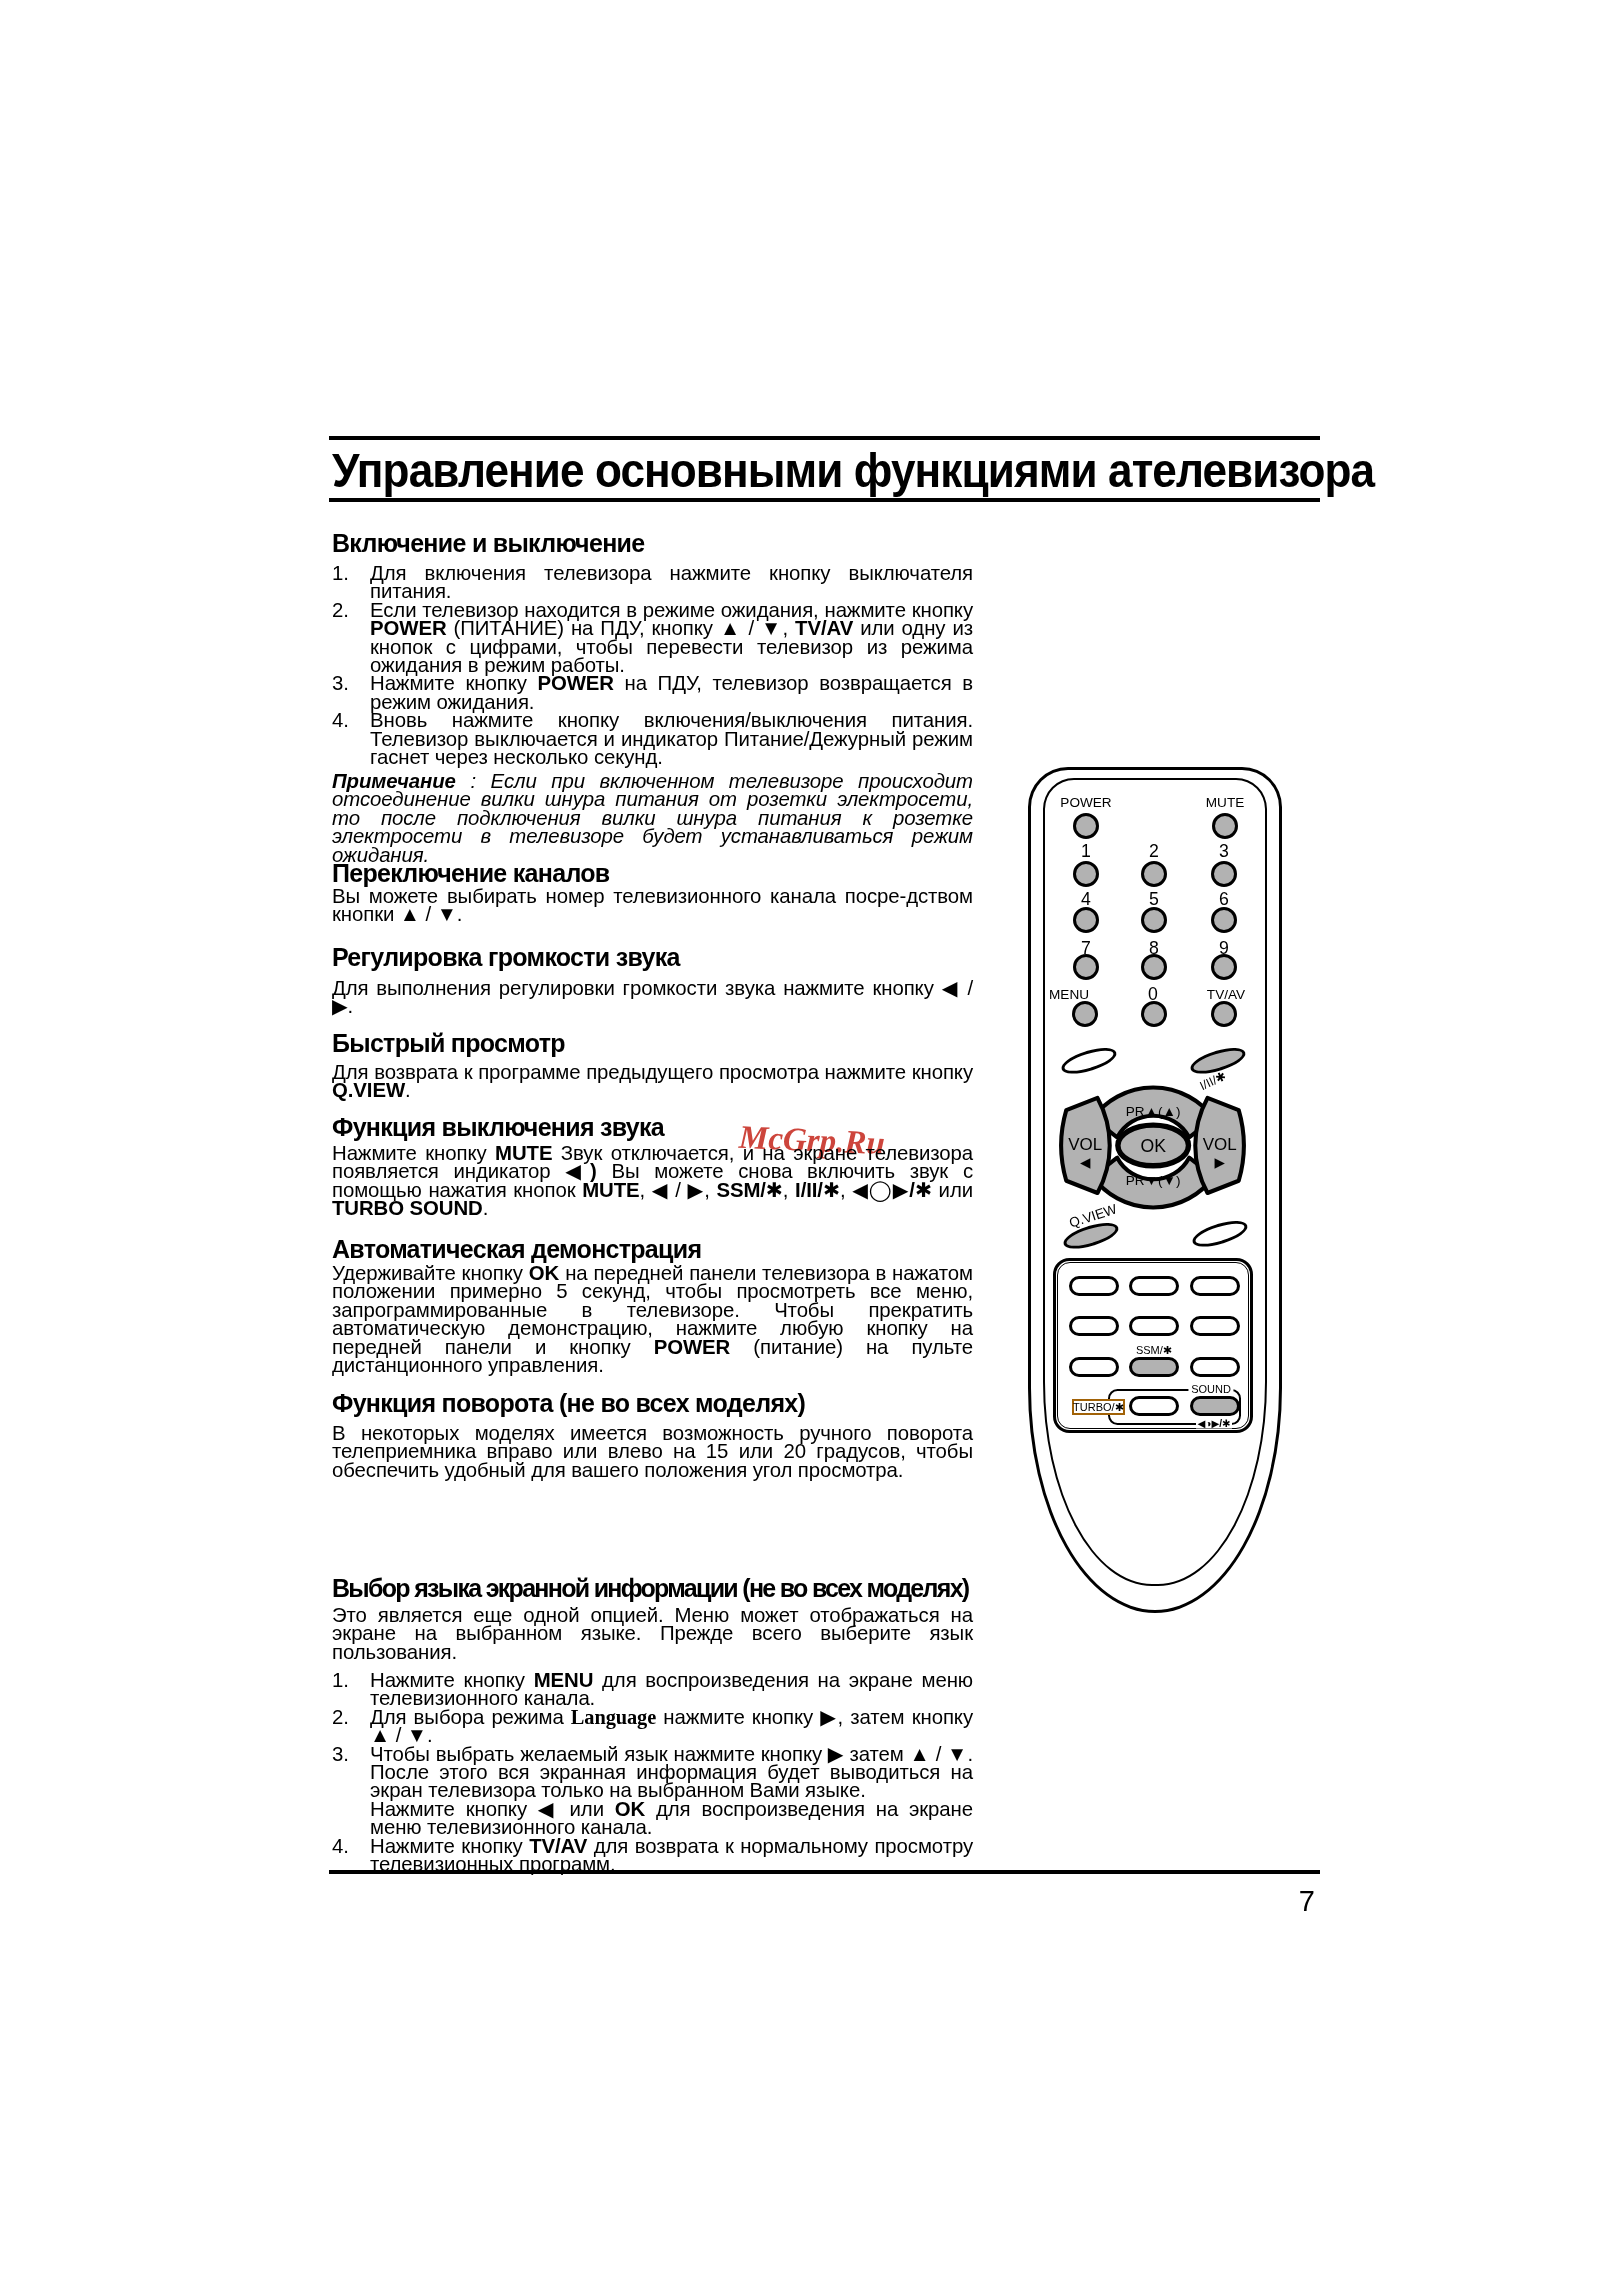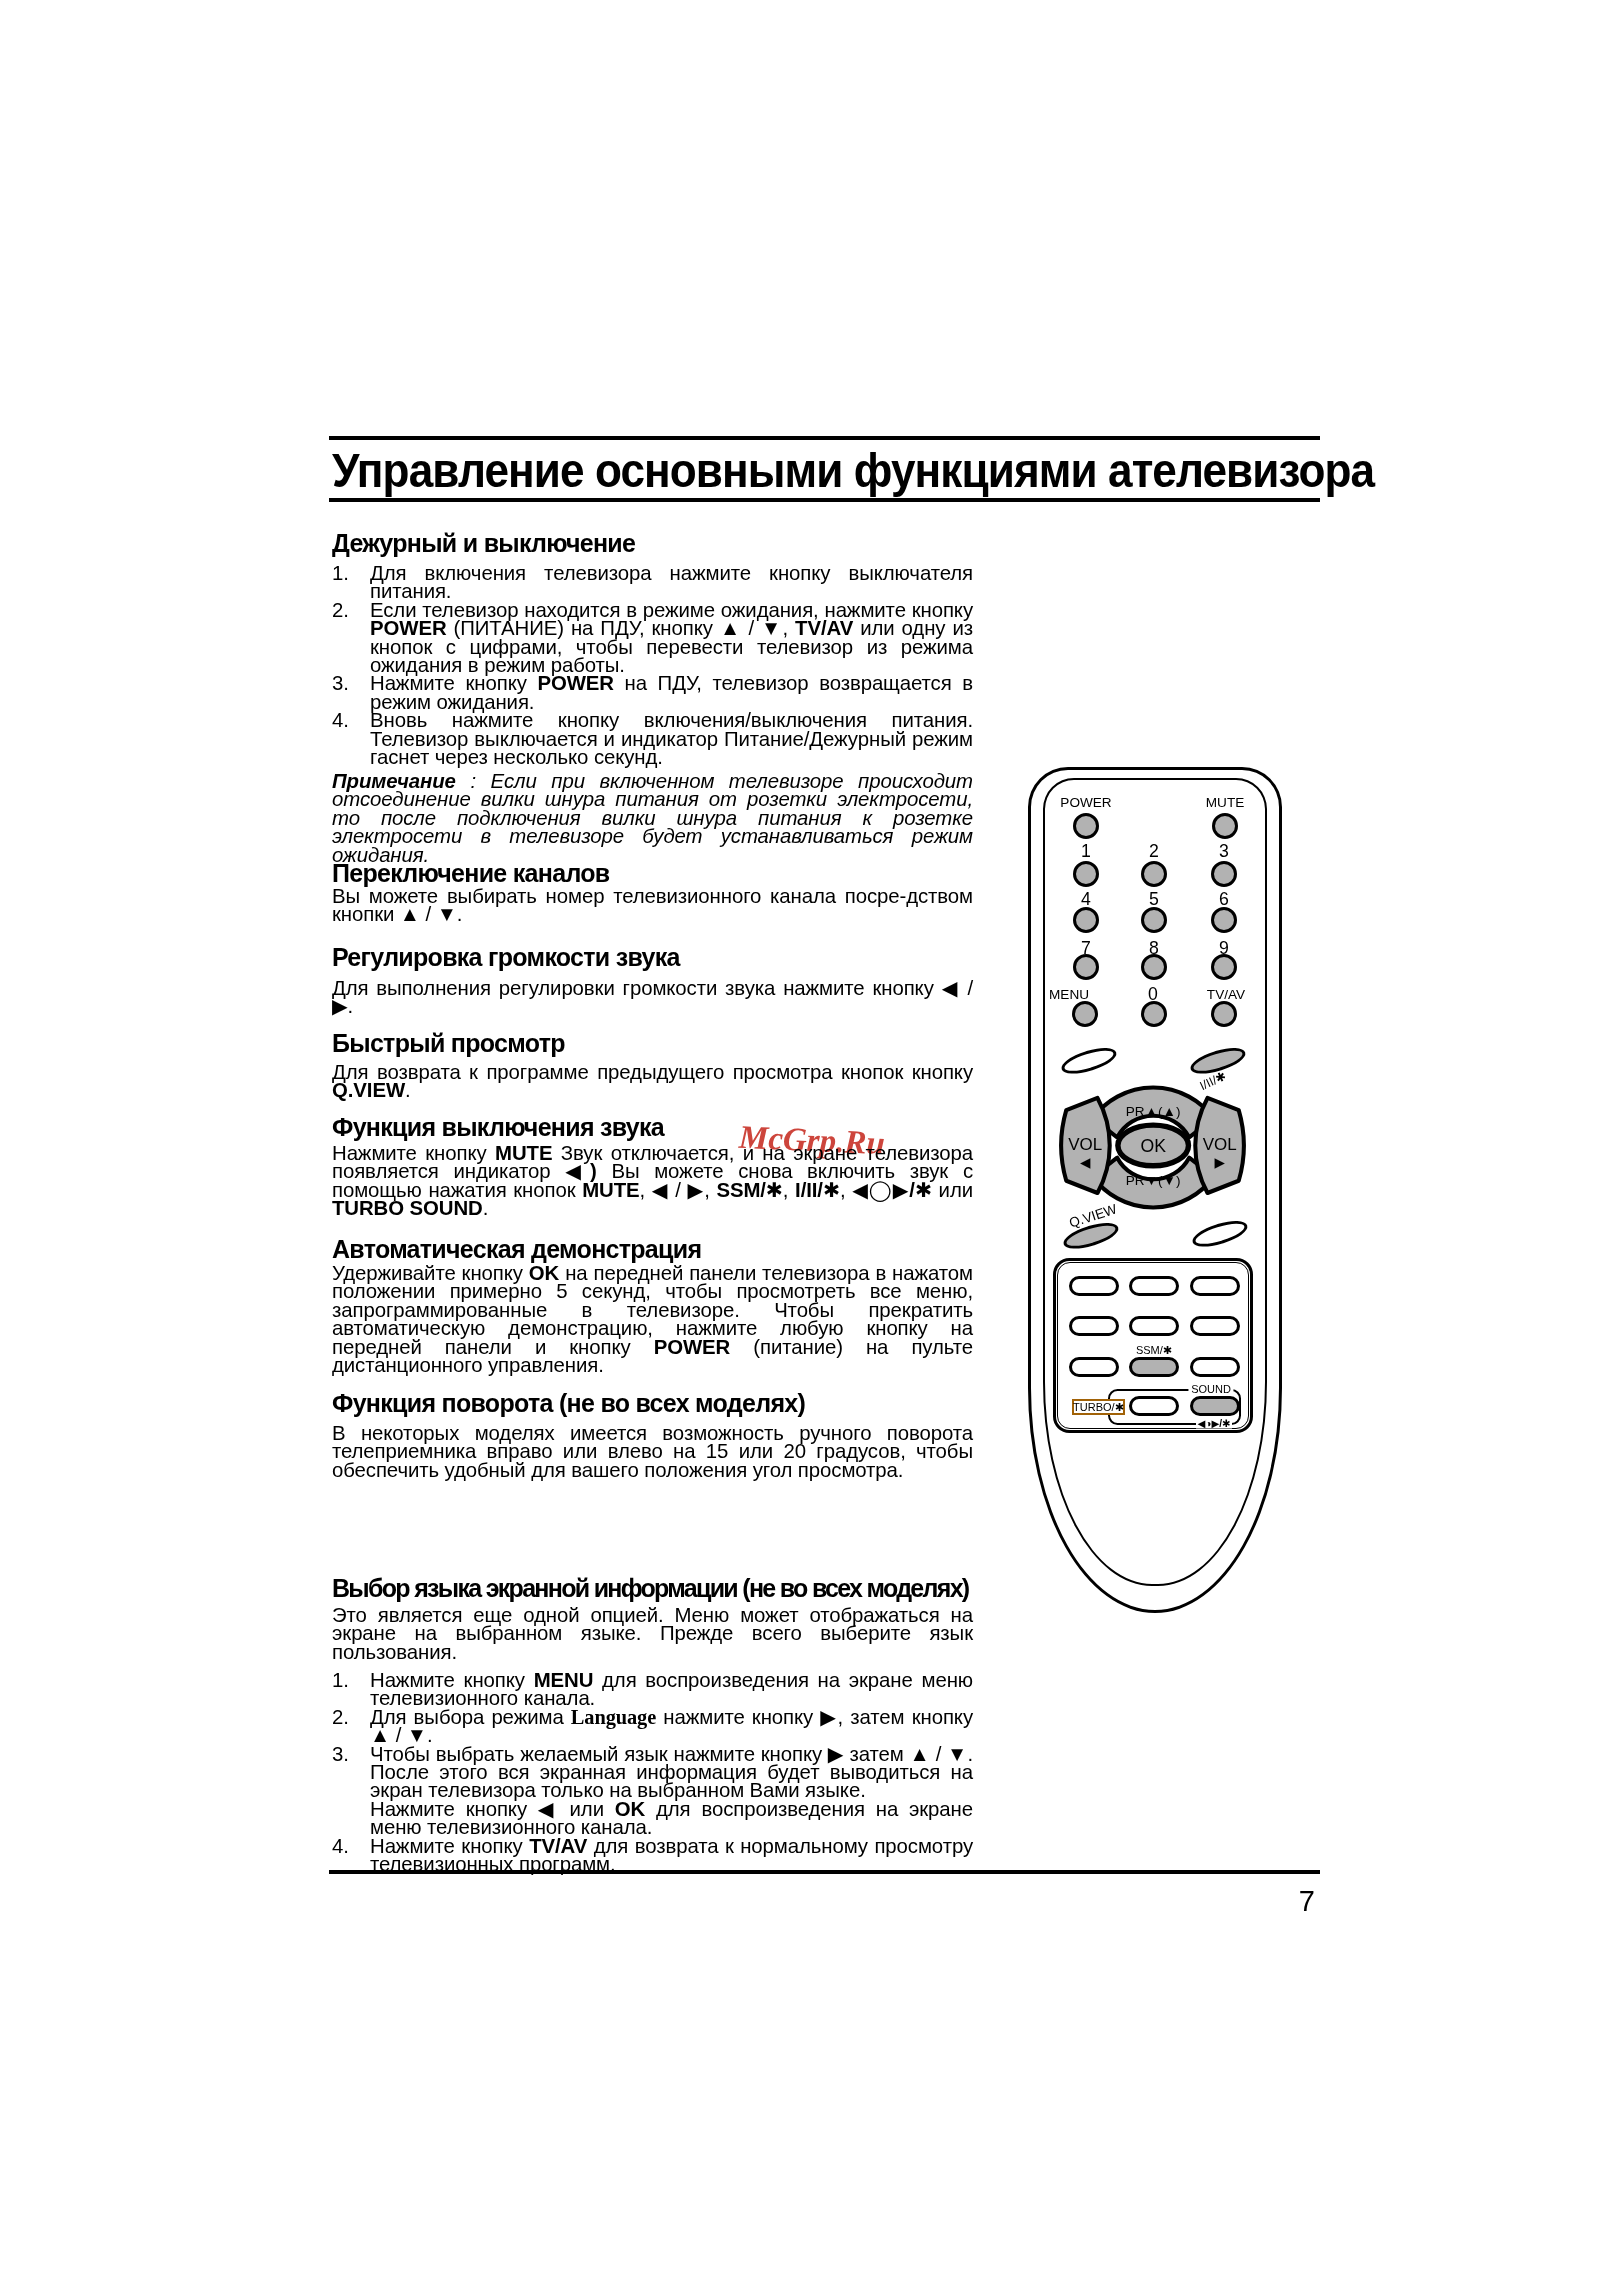--- a/index.html
+++ b/index.html
@@ -68,21 +68,21 @@
 </style>
 </head>
 <body>
 
 <div id="page">
 
   <div class="rule rule-top"></div>
   <div class="page-title">Управление основными функциями ателевизора</div>
   <div class="rule rule-mid"></div>
 
-  <div class="col h" style="top:530px;">Дежурный и выключение</div>
+  <div class="col h" style="top:530px;">Включение и выключение</div>
   <div class="col body-text" style="top:564px;">
     <div class="li">
       <span class="num">1.</span>
       <div class="txt"><span>Для включения телевизора нажмите кнопку выключателя питания.</span></div>
     </div>
     <div class="li">
       <span class="num">2.</span>
       <div class="txt"><span>Если телевизор находится в режиме ожидания, нажмите кнопку </span><span class="b">POWER</span><span> (ПИТАНИЕ) на ПДУ, кнопку </span><span class="b">▲</span><span> / </span><span class="b">▼</span><span>, </span><span class="b">TV/AV</span><span> или одну из кнопок с цифрами, чтобы перевести телевизор из режима ожидания в режим работы.</span></div>
     </div>
     <div class="li">
@@ -96,21 +96,21 @@
   </div>
   <div class="col body-text note-text" style="top:772px;"><span class="b i">Примечание</span><span class="i"> : Если при включенном телевизоре происходит отсоединение вилки шнура питания от розетки электросети, то после подключения вилки шнура питания к розетке электросети в телевизоре будет устанавливаться режим ожидания.</span></div>
 
   <div class="col h" style="top:860px;">Переключение каналов</div>
   <div class="col body-text" style="top:887px;"><span>Вы можете выбирать номер телевизионного канала посре-дством кнопки </span><span class="b">▲</span><span> / </span><span class="b">▼</span><span>.</span></div>
 
   <div class="col h" style="top:944px;">Регулировка громкости звука</div>
   <div class="col body-text" style="top:979px;"><span>Для выполнения регулировки громкости звука нажмите кнопку </span><span class="b">◀</span><span> / </span><span class="b">▶</span><span>.</span></div>
 
   <div class="col h" style="top:1030px;">Быстрый просмотр</div>
-  <div class="col body-text" style="top:1063px;"><span>Для возврата к программе предыдущего просмотра кнопок кнопку </span><span class="b">Q.VIEW</span><span>.</span></div>
+  <div class="col body-text" style="top:1063px;"><span>Для возврата к программе предыдущего просмотра нажмите кнопку </span><span class="b">Q.VIEW</span><span>.</span></div>
 
   <div class="col h" style="top:1114px;">Функция выключения звука</div>
   <div class="col body-text" style="top:1144px;"><span>Нажмите кнопку </span><span class="b">MUTE</span><span> Звук отключается, и на экране телевизора появляется индикатор </span><span class="b">◀)</span><span> Вы можете снова включить звук с помощью нажатия кнопок </span><span class="b">MUTE</span><span>, </span><span class="b">◀</span><span> / </span><span class="b">▶</span><span>, </span><span class="b">SSM/✱</span><span>, </span><span class="b">I/II/✱</span><span>, </span><span class="b">◀◯▶/✱</span><span> или </span><span class="b">TURBO SOUND</span><span>.</span></div>
 
   <div class="col h" style="top:1236px;">Автоматическая демонстрация</div>
   <div class="col body-text" style="top:1264px;"><span>Удерживайте кнопку </span><span class="b">OK</span><span> на передней панели телевизора в нажатом положении примерно 5 секунд, чтобы просмотреть все меню, запрограммированные в телевизоре. Чтобы прекратить автоматическую демонстрацию, нажмите любую кнопку на передней панели и кнопку </span><span class="b">POWER</span><span> (питание) на пульте дистанционного управления.</span></div>
 
   <div class="col h" style="top:1390px;">Функция поворота (не во всех моделях)</div>
   <div class="col body-text" style="top:1424px;"><span>В некоторых моделях имеется возможность ручного поворота телеприемника вправо или влево на 15 или 20 градусов, чтобы обеспечить удобный для вашего положения угол просмотра.</span></div>
 

